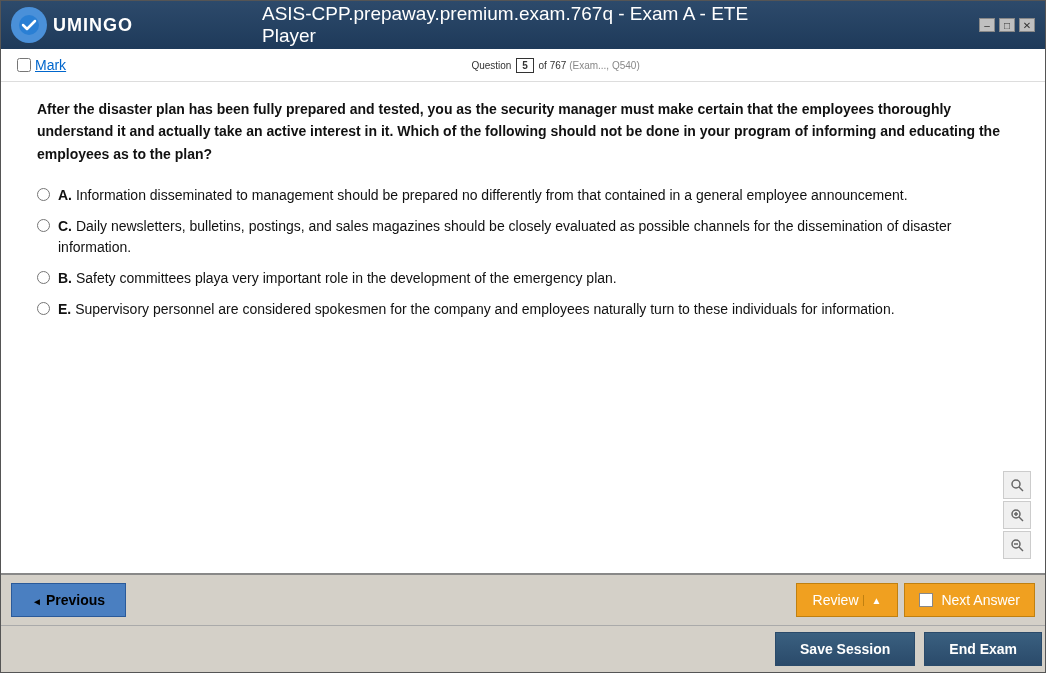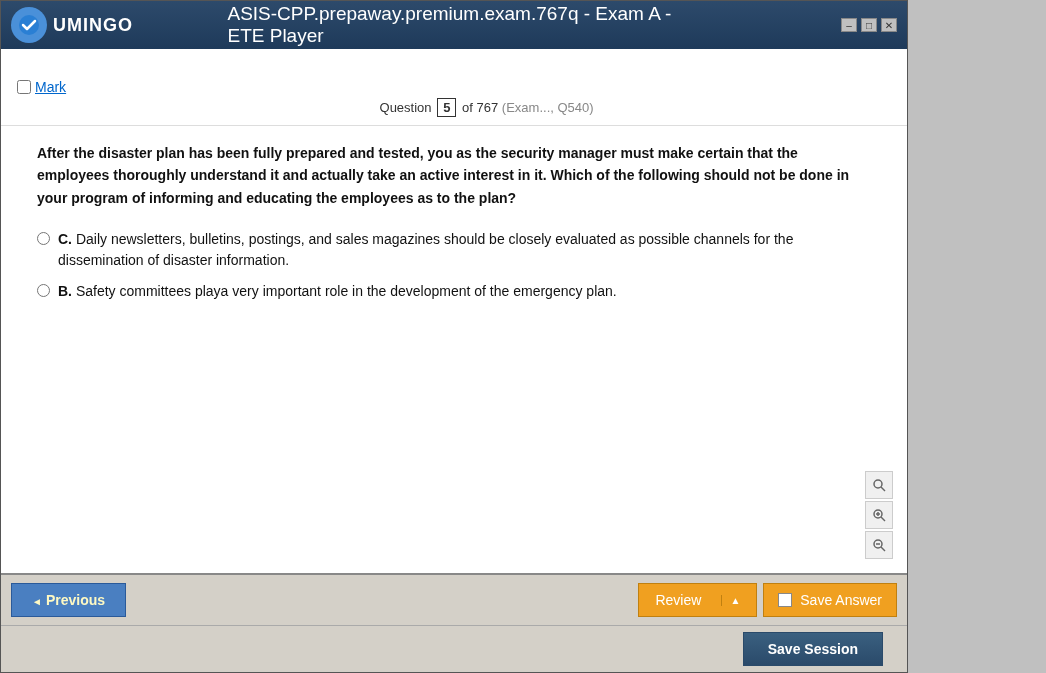--- a/index.html
+++ b/index.html
@@ -1,18 +1,18 @@
 <!DOCTYPE html>
 <html><head>
   <meta charset="utf-8">
   <style>
     * { box-sizing: border-box; margin: 0; padding: 0; }
     body { font-family: Arial, sans-serif; font-size: 14px; background: #c0c0c0; width: 1046px; height: 673px; overflow: hidden; }
 
-    .window { width: 908px; height: 673px; display: flex; flex-direction: column; border: 1px solid #555; }
+    .window { width: 1046px; height: 673px; display: flex; flex-direction: column; border: 1px solid #555; }
 
     
     .title-bar {
       background: linear-gradient(to bottom, #2d4a6b, #1e3a5a);
       height: 48px;
       display: flex;
       align-items: center;
       padding: 0 10px;
       color: white;
       flex-shrink: 0;
@@ -44,21 +44,21 @@
       border-bottom: 1px solid #ddd;
       padding: 8px 16px;
       display: flex;
       align-items: center;
       gap: 16px;
       flex-shrink: 0;
     }
     .mark-checkbox { display: flex; align-items: center; gap: 4px; cursor: pointer; }
     .mark-checkbox input { width: 14px; height: 14px; }
     .mark-label { color: #0066cc; text-decoration: underline; font-size: 14px; cursor: pointer; }
-    .question-info { margin-left: auto; margin-right: auto; font-size: 13px; color: #333; margin-top: 41px; }
+    .question-info { margin-left: auto; margin-right: auto; font-size: 10px; color: #333; }
     .question-number-badge {
       display: inline-block;
       border: 1px solid #333;
       padding: 1px 5px;
       font-weight: bold;
       margin: 0 2px;
     }
     .exam-ref { color: #888; }
 
     
@@ -114,38 +114,38 @@
       border-top: 2px solid #888;
       padding: 8px 10px;
       display: flex;
       align-items: center;
       gap: 6px;
       flex-shrink: 0;
     }
 
     .nav-btn {
       background: #4a7fc1;
-      color: #fef9c3;
+      color: #000000;
       border: 1px solid #2a5a9a;
       padding: 8px 20px;
       font-size: 14px;
       cursor: pointer;
       display: flex; align-items: center; gap: 4px;
       font-weight: bold;
     }
 
     .review-btn {
       background: #f0a020;
       color: white;
       border: 1px solid #c08010;
       padding: 8px 16px;
       font-size: 14px;
       cursor: pointer;
       margin-left: auto;
-      display: flex; align-items: center; gap: 20px;
+      display: flex; align-items: center; gap: 4px;
     }
     .review-dropdown-arrow {
       border-left: 1px solid #c08010;
       padding-left: 8px;
       font-size: 10px;
     }
 
     .show-answer-btn, .show-list-btn {
       background: #f0a020;
       color: white;
@@ -160,21 +160,21 @@
       background: white;
       border: 1px solid #888;
       display: inline-block;
       flex-shrink: 0;
     }
 
     
     .action-row {
       background: #d4d0c8;
       border-top: 1px solid #aaa;
-      padding: 6px 24px;
+      padding: 6px 3px;
       display: flex;
       justify-content: flex-end;
       gap: 9px;
       flex-shrink: 0;
     }
     .save-session-btn, .end-exam-btn {
       padding: 8px 24px;
       font-size: 14px;
       cursor: pointer;
       border: 1px solid #2a4a6a;
@@ -219,36 +219,48 @@
       <span class="question-number-badge">5</span>
       <span>of 767</span>
       <span class="exam-ref">(Exam..., Q540)</span>
     </div>
   </div>
 
   <div class="content-area">
 
     <div class="question-text">After the disaster plan has been fully prepared and tested, you as the security manager must make certain that the employees thoroughly understand it and actually take an active interest in it. Which of the following should not be done in your program of informing and educating the employees as to the plan?</div>
 
+    <div class="answer-option">
+      <input type="radio" name="answer" style="">
+      <div class="answer-option-text">
+        <strong>A.</strong> <span>Information disseminated to management should be prepared no differently from that contained in a general employee announcement.</span>
+      </div>
+    </div>
 
     <div class="answer-option">
       <input type="radio" name="answer" style="">
       <div class="answer-option-text">
         <strong>C.</strong> <span>Daily newsletters, bulletins, postings, and sales magazines should be closely evaluated as possible channels for the dissemination of disaster information.</span>
       </div>
     </div>
 
     <div class="answer-option">
       <input type="radio" name="answer" style="">
       <div class="answer-option-text">
         <strong>B.</strong> <span>Safety committees playa very important role in the development of the emergency plan.</span>
       </div>
     </div>
 
 
+    <div class="answer-option">
+      <input type="radio" name="answer" style="">
+      <div class="answer-option-text">
+        <strong>E.</strong> <span>Supervisory personnel are considered spokesmen for the company and employees naturally turn to these individuals for information.</span>
+      </div>
+    </div>
 
     <div class="zoom-controls">
       <div class="zoom-btn">
         <svg width="14" height="14" viewBox="0 0 14 14">
           <circle cx="6" cy="6" r="4" fill="none" stroke="#666" stroke-width="1.5"></circle>
           <line x1="9" y1="9" x2="13" y2="13" stroke="#666" stroke-width="1.5"></line>
         </svg>
       </div>
       <div class="zoom-btn">
         <svg width="14" height="14" viewBox="0 0 14 14">
@@ -275,22 +287,23 @@
       <span>Previous</span>
     </button>
 
     <button class="review-btn">
       <span>Review</span>
       <span class="review-dropdown-arrow">▲</span>
     </button>
 
     <button class="show-answer-btn">
       <span class="checkbox-icon"></span>
-      <span>Save Answer</span>
+      <span>Next Answer</span>
     </button>
 
   </div>
 
   <div class="action-row">
     <button class="save-session-btn">Save Session</button>
+    <button class="end-exam-btn">End Exam</button>
   </div>
 
 </div>
 
 </body></html>

